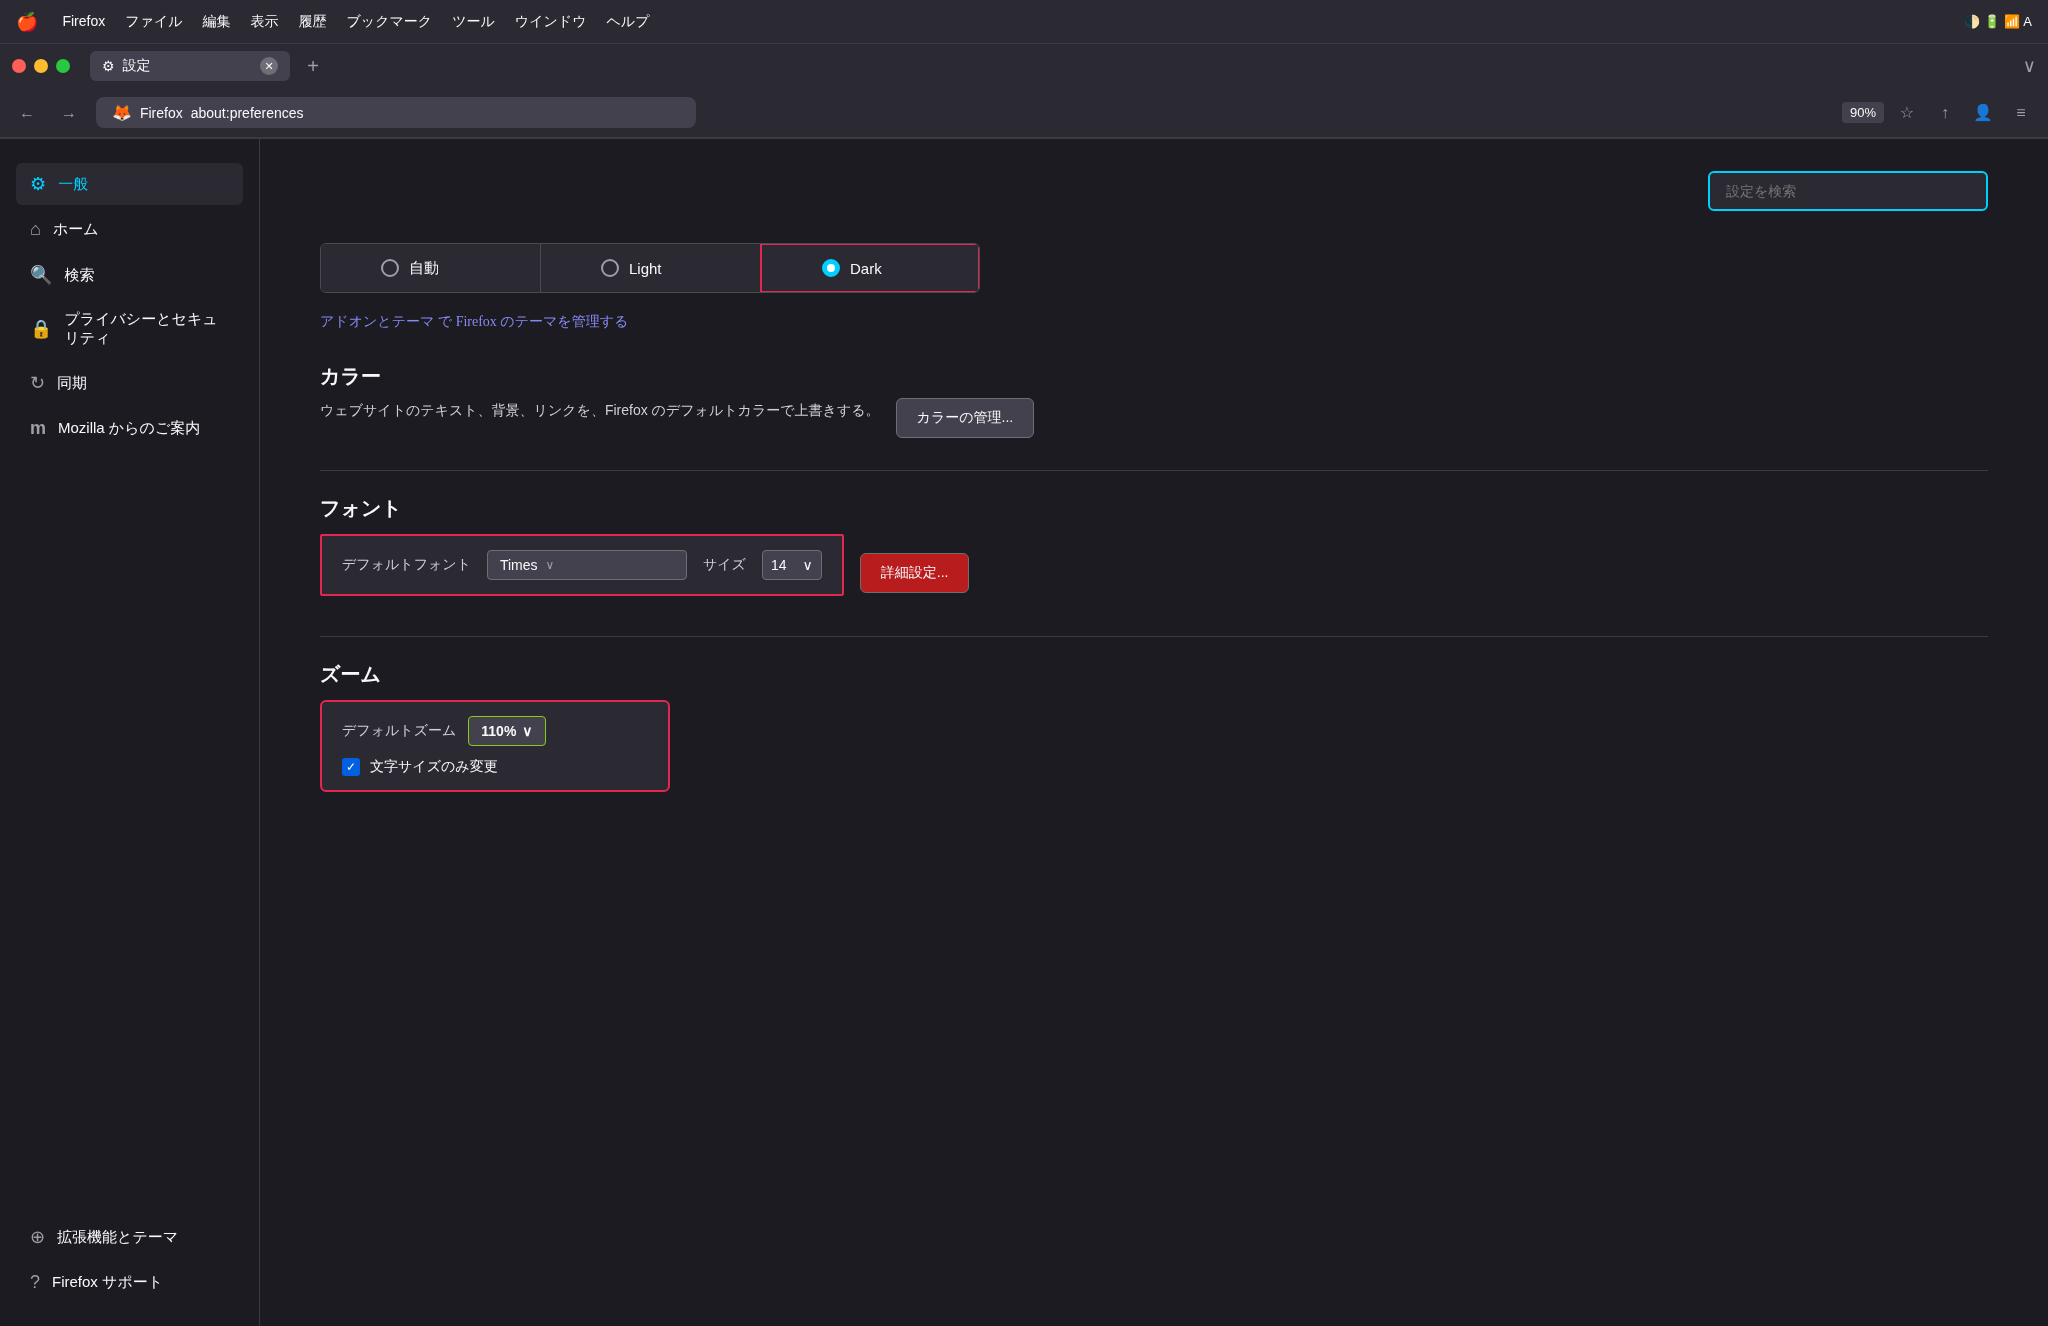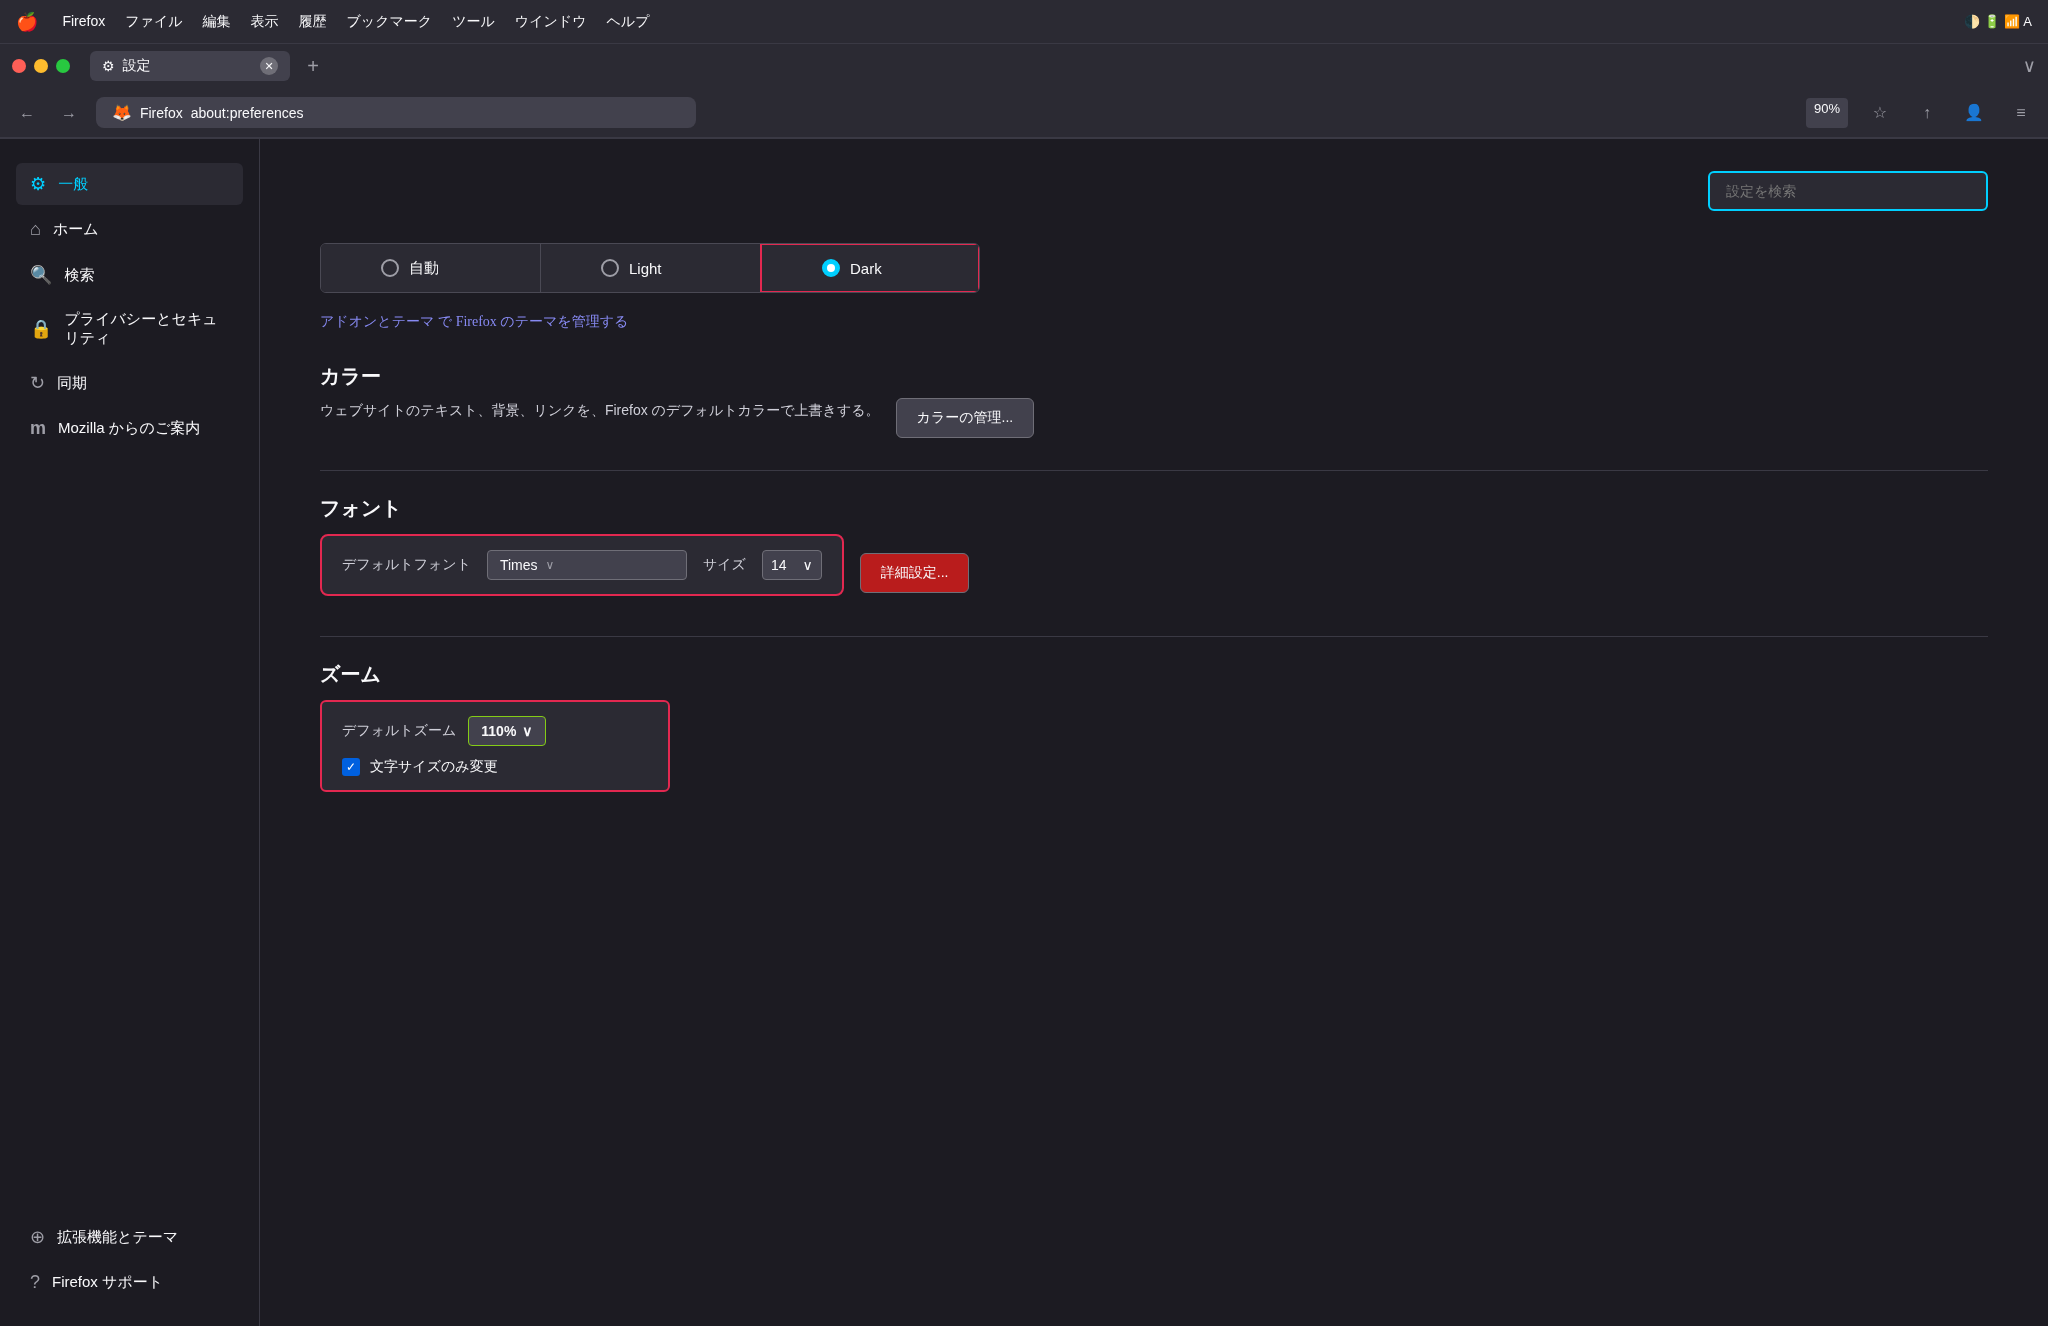--- a/index.html
+++ b/index.html
@@ -149,21 +149,22 @@
       flex: 1;
       max-width: 600px;
       font-size: 14px;
       color: #f9f9fb;
     }
     .firefox-icon {
       font-size: 16px;
     }
     .nav-right {
       display: flex;
-      gap: 17px;
+      align-items: center;
+      gap: 8px;
       margin-left: auto;
     }
     .zoom-badge {
       background: #42414d;
       border-radius: 4px;
       padding: 3px 8px;
       font-size: 13px;
       color: #f9f9fb;
     }
     .nav-icon-btn {
@@ -342,21 +343,21 @@
       white-space: nowrap;
     }
 
     
     .font-box {
       display: flex;
       align-items: center;
       gap: 16px;
       background: #2b2a33;
       border: 2px solid #e22850;
-      border-radius: 8px;
+      border-radius: 2px;
       padding: 14px 20px;
       width: fit-content;
       margin-bottom: 16px;
     }
     .font-label {
       font-size: 14px;
       color: #cfcfd8;
     }
     .font-select {
       background: #42414d;

